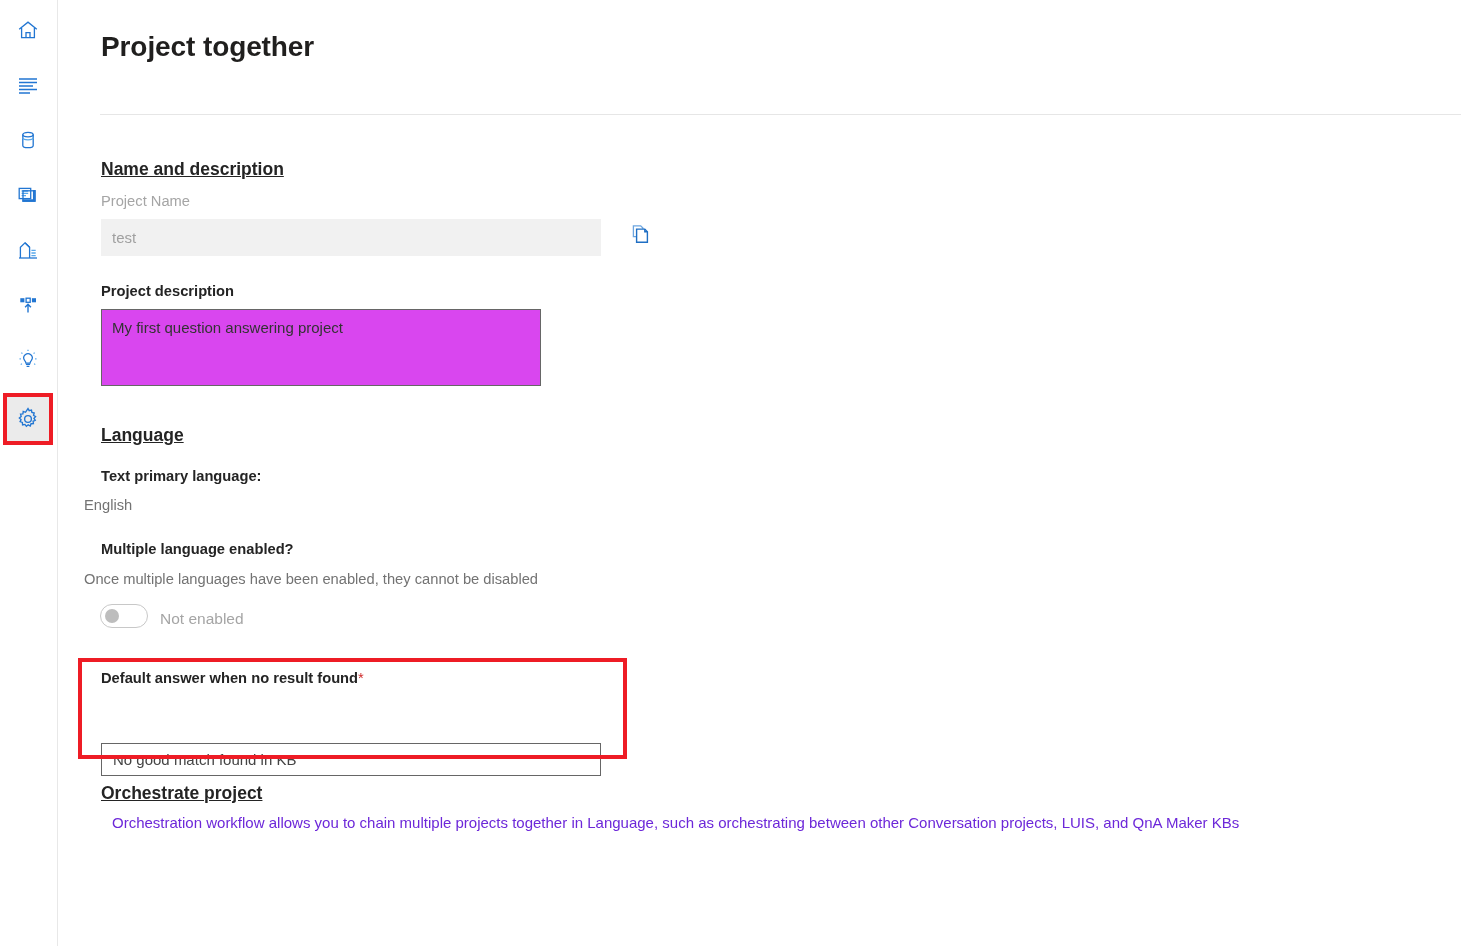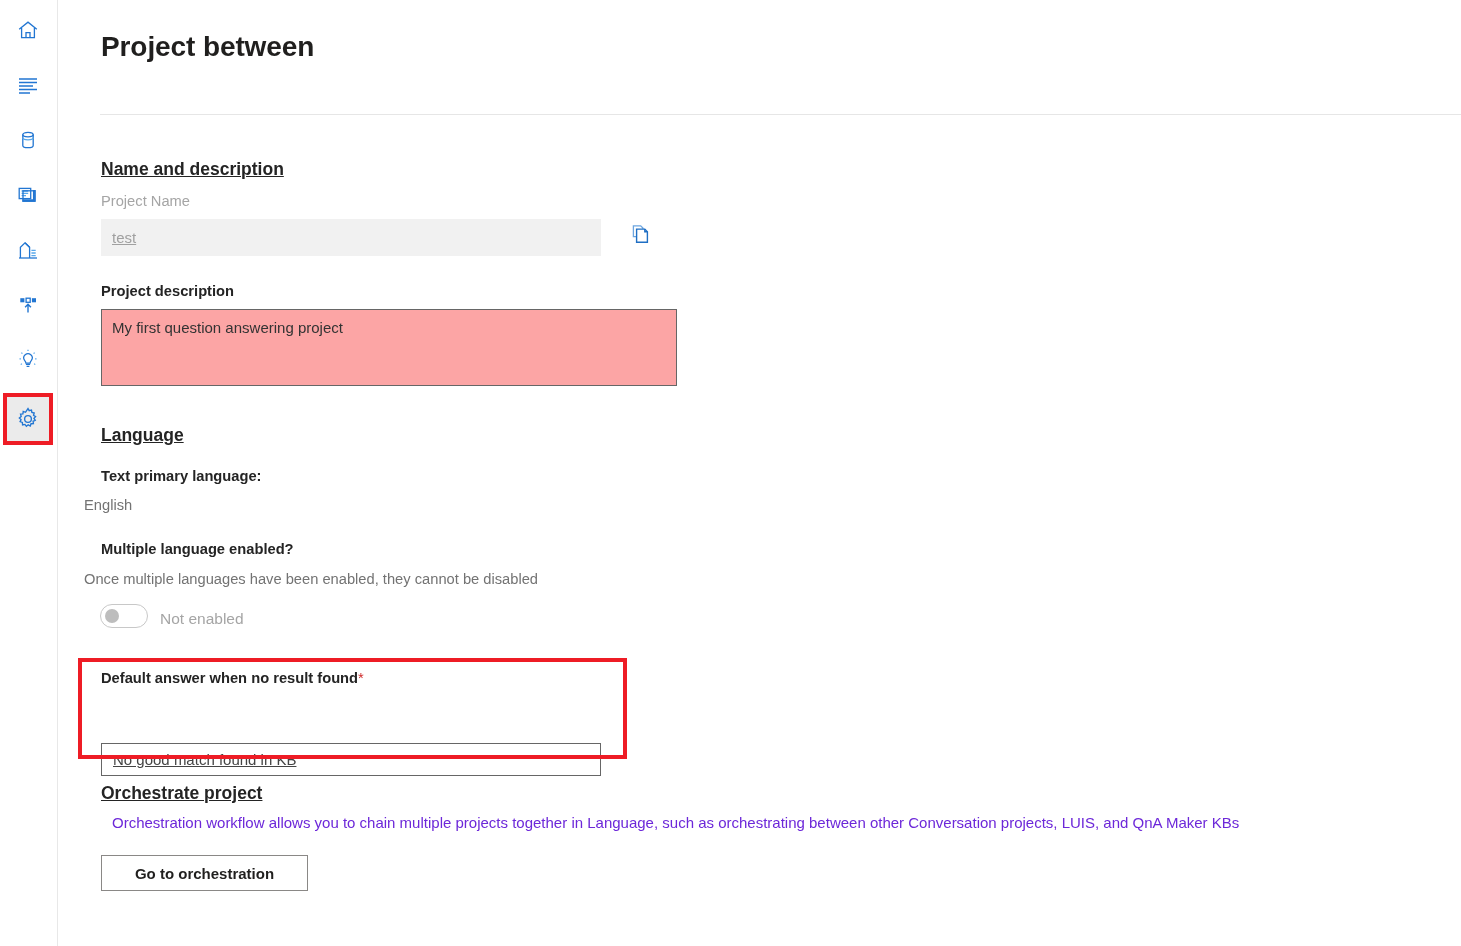--- a/index.html
+++ b/index.html
@@ -85,36 +85,35 @@
   }
   .req-star { color: #cf2b2b; font-weight: 400; }
 
   
   .text-input {
     position: absolute;
     font-family: "Liberation Sans", sans-serif;
     font-size: 15px;
     padding: 12px 11px;
     outline: none;
-    text-decoration: underline;
   }
   #project-name-input {
     left: 43px; top: 219px; width: 500px; height: 37px;
     background: #f1f1f1; border: none; color: #a0a0a0;
   }
   #copy-name-btn {
     position: absolute; left: 566px; top: 218px;
     width: 34px; height: 34px;
     display: flex; align-items: center; justify-content: center;
     background: transparent; border: none; cursor: pointer;
   }
   #project-desc-input {
     position: absolute; left: 43px; top: 309px;
-    width: 576px; height: 77px;
-    border: 1px solid #666; background: #fca5a5;
+    width: 440px; height: 77px;
+    border: 1px solid #666; background: #d946ef;
     font-family: "Liberation Sans", sans-serif;
     font-size: 15px; color: #333;
     padding: 8px 10px;
     resize: none; outline: none;
     line-height: 1.35;
   }
   #default-answer-input {
     left: 43px; top: 699px; width: 500px; height: 33px;
     background: #fff; border: 1px solid #666; color: #444;
     font-size: 15px;
@@ -237,21 +236,21 @@
           <path d="M12 2.4l1.1 1.9 2.1-.6.4 2.2 2.1.6-.6 2.1 1.9 1.2-1.5 1.6 1.2 1.8-2 .9.3 2.2-2.2.1-.7 2.1-1.9-1.1-1.7 1.4-1.3-1.8-2.2.4-.2-2.2-2.1-.7.9-2-1.6-1.5 1.7-1.4-.6-2.1 2.2-.3.3-2.2 2.1.8z"></path>
         </svg>
       </span>
     </div>
   </nav>
 
   <div class="annot-box" style="left:3px; top:393px; width:50px; height:52px;"></div>
 
   <main id="main">
 
-    <h1 id="page-title">Project between</h1>
+    <h1 id="page-title">Project together</h1>
 
     <div id="cmd-divider"></div>
 
     <h2 class="section-h" style="top:144px;">Name and description</h2>
 
     <label class="field-label muted" style="top:193px;">Project Name</label>
 
     <input id="project-name-input" class="text-input" type="text" readonly="" value="test" style="">
 
     <button id="copy-name-btn">
@@ -286,18 +285,17 @@
     <div class="field-label" style="top:670px;">
       <span>Default answer when no result found</span><span class="req-star">*</span>
     </div>
 
     <input id="default-answer-input" class="text-input" type="text" value="No good match found in KB" style="">
 
     <h2 class="section-h" style="top:768px;">Orchestrate project</h2>
 
     <div id="orch-desc">Orchestration workflow allows you to chain multiple projects together in Language, such as orchestrating between other Conversation projects, LUIS, and QnA Maker KBs</div>
 
-    <button id="go-orch-btn">Go to orchestration</button>
   </main>
 
   <div class="annot-box" style="left:78px; top:658px; width:549px; height:101px;"></div>
 
 </div>
 
 </body></html>

